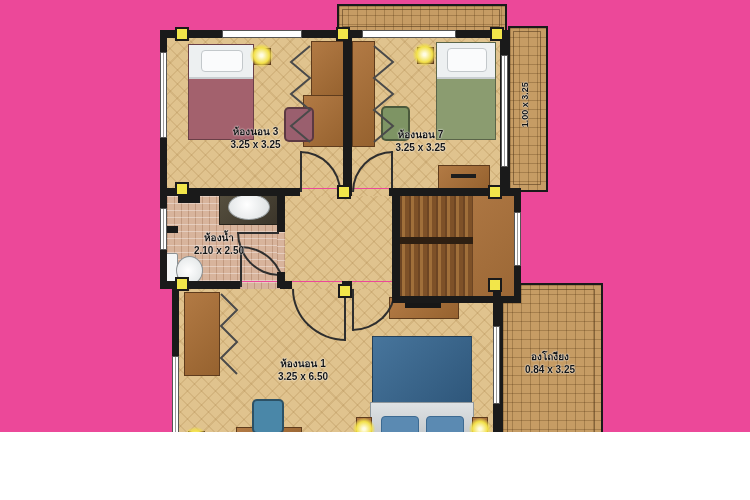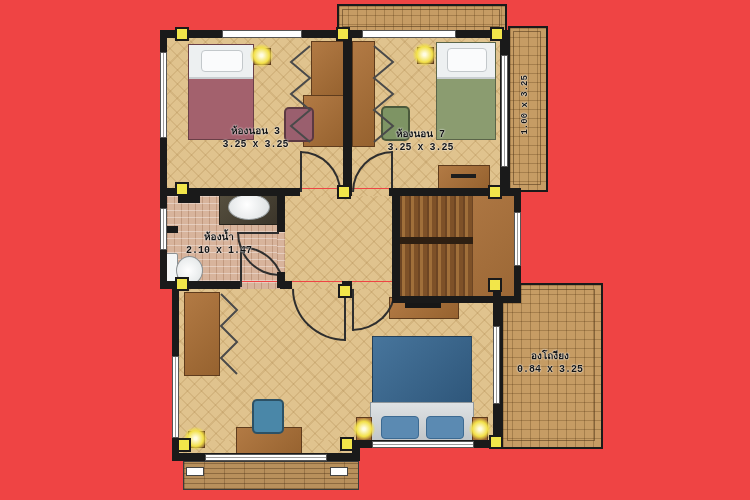--- a/index.html
+++ b/index.html
@@ -1,17 +1,17 @@
 <!DOCTYPE html>
 <html style="--wall: #1a1a1a; --column: #f2e64a; --parquet: #e0c38e; --bath_tile: #d8b49c; --balcony_tile: #c69c64; --deck: #b8905c; --bed_maroon: #a3616d; --bed_green: #8b9c70; --bed_blue: #3f6f95; --furniture_wood: #a8733f;"><head>
 <meta charset="utf-8">
 <style>
   html,body{margin:0;padding:0;background:#fff;}
-  #plan{position:relative;width:750px;height:500px;background:#ef4444;overflow:hidden;
-        font-family:Liberation Mono, monospace;}
+  #plan{position:relative;width:750px;height:432px;background:#ec4899;overflow:hidden;
+        font-family:Liberation Sans, sans-serif;}
   .abs{position:absolute;}
   .wall{background:var(--wall,#1a1a1a);z-index:30;}
   .floor{z-index:1;}
   .patch{z-index:2;}
   .parquet{background-color:var(--parquet,#e0c38e);
     background-image:
       repeating-linear-gradient(45deg, rgba(150,108,48,.16) 0 1.5px, transparent 1.5px 10px),
       repeating-linear-gradient(-45deg, rgba(150,108,48,.16) 0 1.5px, transparent 1.5px 10px);}
   .bathtile{background-color:var(--bath_tile,#d8b49c);
     background-image:
@@ -191,21 +191,25 @@
   <div class="abs label" style="left:203px;top:125px;width:105px;">
     <div>ห้องนอน 3</div>
     <div>3.25 x 3.25</div>
   </div>
   <div class="abs label" style="left:368px;top:128px;width:105px;">
     <div>ห้องนอน 7</div>
     <div>3.25 x 3.25</div>
   </div>
   <div class="abs label" style="left:169px;top:231px;width:100px;">
     <div>ห้องน้ำ</div>
-    <div>2.10 x 1.47</div>
+    <div>2.10 x 2.50</div>
+  </div>
+  <div class="abs label" style="left:248px;top:357px;width:110px;">
+    <div>ห้องนอน 1</div>
+    <div>3.25 x 6.50</div>
   </div>
   <div class="abs label" style="left:500px;top:350px;width:100px;">
     <div>องโถงียง</div>
     <div>0.84 x 3.25</div>
   </div>
   <div class="abs label" style="left:496px;top:60px;width:60px;height:90px;display:flex;align-items:center;justify-content:center;">
     <span style="transform:rotate(-90deg);white-space:nowrap;font-size:9px;">1.00 x 3.25</span>
   </div>
 
 </div>

